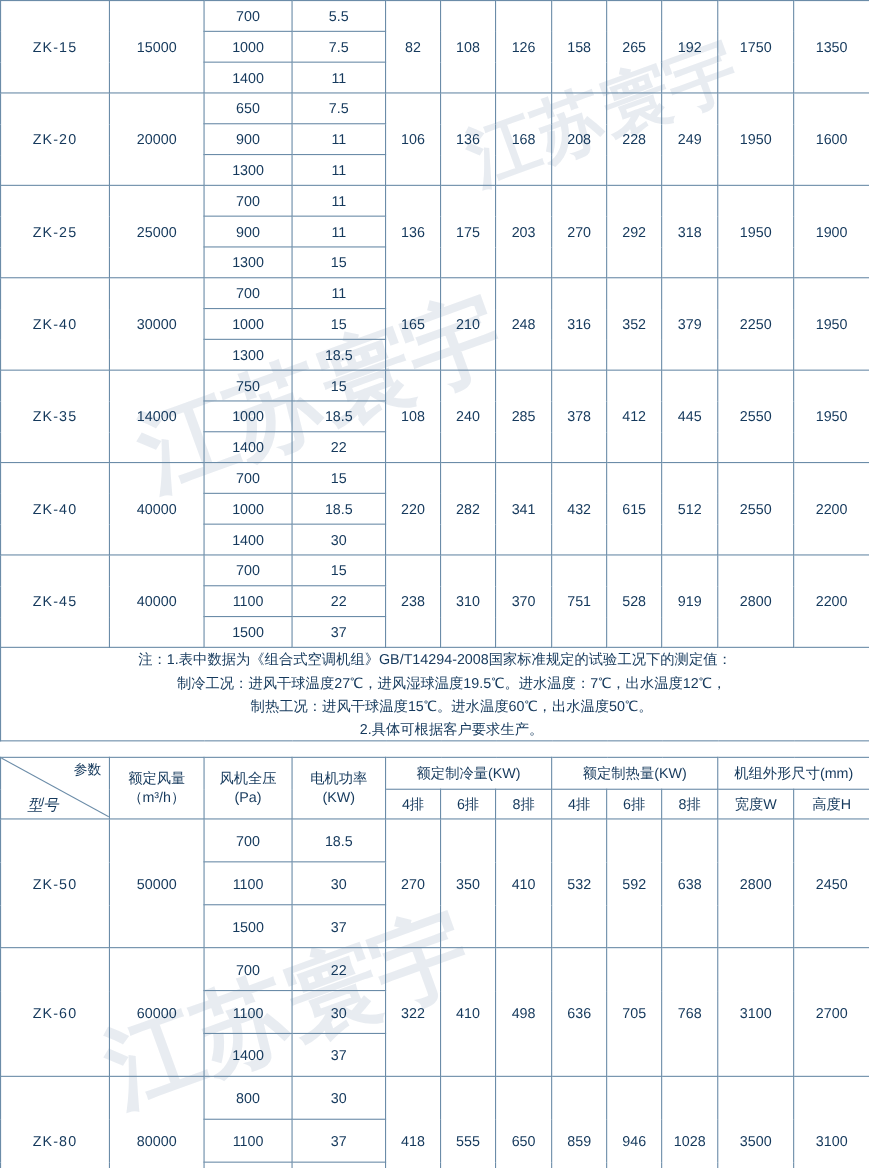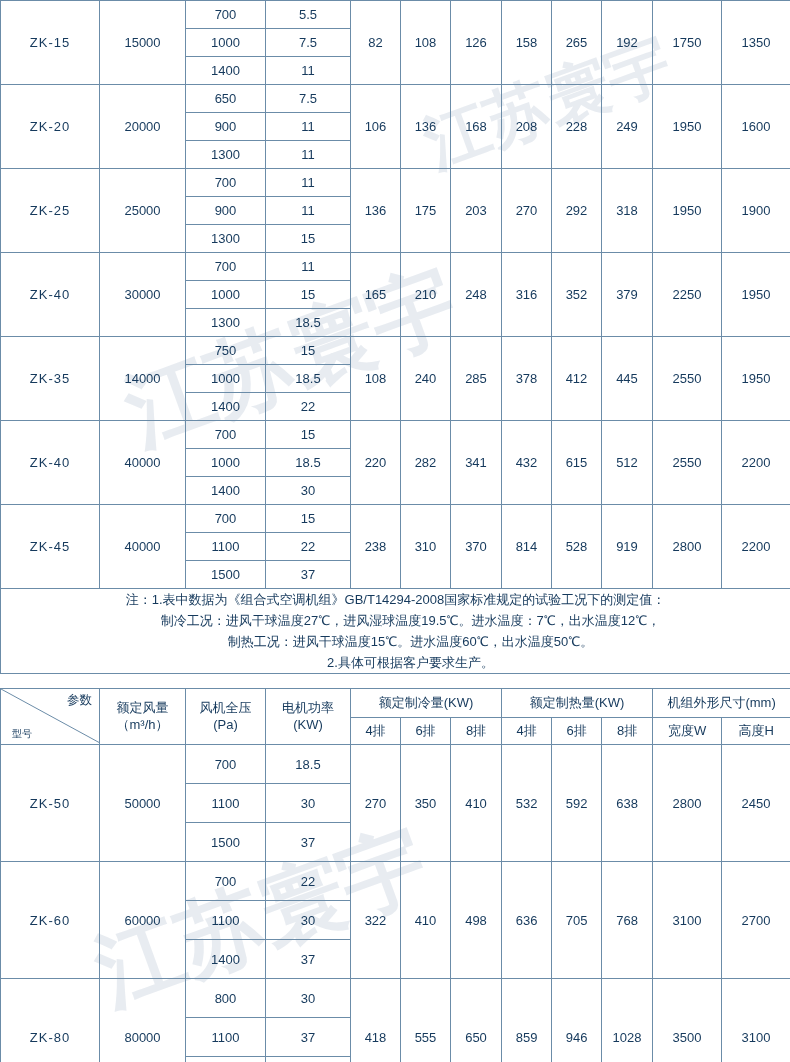--- a/index.html
+++ b/index.html
@@ -99,22 +99,23 @@
     width: 100%; height: 100%;
     overflow: hidden;
   }
   .diag-cell .p1 {
     position: absolute;
     right: 7px; top: 3px;
     font-size: 12.5px;
   }
   .diag-cell .p2 {
     position: absolute;
-    left: 11px; bottom: 3px;
-    font-size: 10px;
+    left: 24px; bottom: 3px;
+    font-size: 14px;
+    font-style: italic;
   }
 </style>
 </head>
 <body>
 
 <div class="page">
 
   <div class="watermark">
     <div class="wm-text wm1">江苏寰宇</div>
     <div class="wm-text wm2">江苏寰宇</div>
@@ -277,21 +278,21 @@
       </tr>
 
       <tr>
         <td class="cell-blue model-cell" rowspan="3">ZK-45</td>
         <td class="cell-blue" rowspan="3">40000</td>
         <td class="cell-white h27">700</td>
         <td class="cell-white h27">15</td>
         <td class="cell-white" rowspan="3">238</td>
         <td class="cell-white" rowspan="3">310</td>
         <td class="cell-white" rowspan="3">370</td>
-        <td class="cell-white" rowspan="3">814</td>
+        <td class="cell-white" rowspan="3">751</td>
         <td class="cell-white" rowspan="3">528</td>
         <td class="cell-white" rowspan="3">919</td>
         <td class="cell-white" rowspan="3">2800</td>
         <td class="cell-white" rowspan="3">2200</td>
       </tr>
       <tr>
         <td class="cell-blue h27">1100</td>
         <td class="cell-blue h27">22</td>
       </tr>
       <tr>

